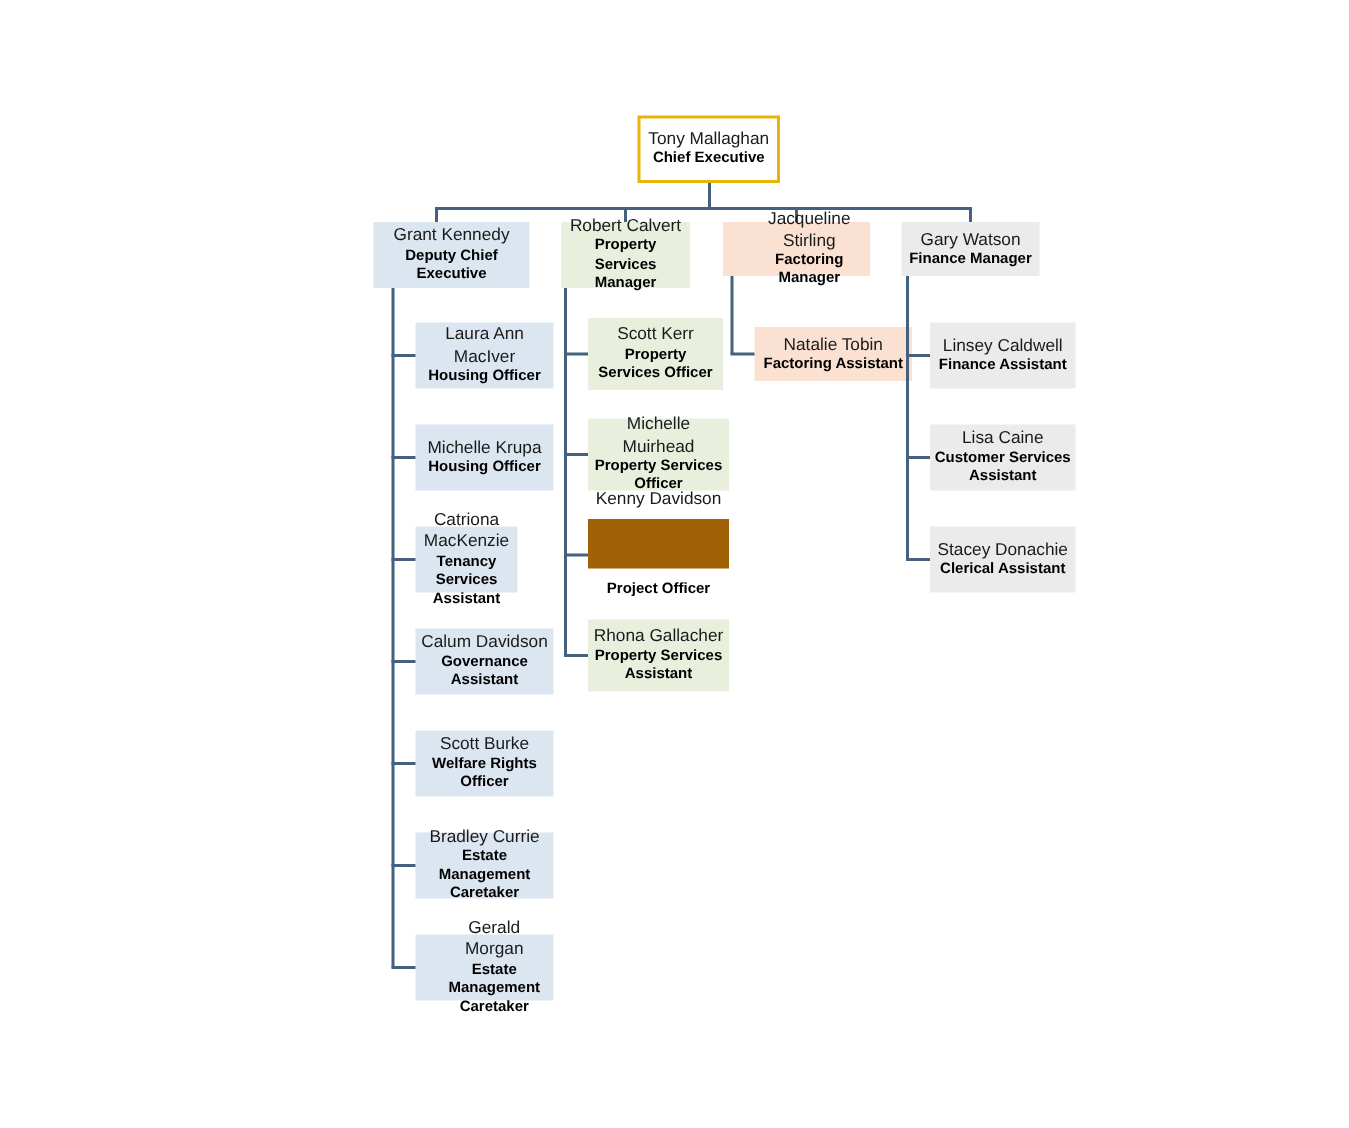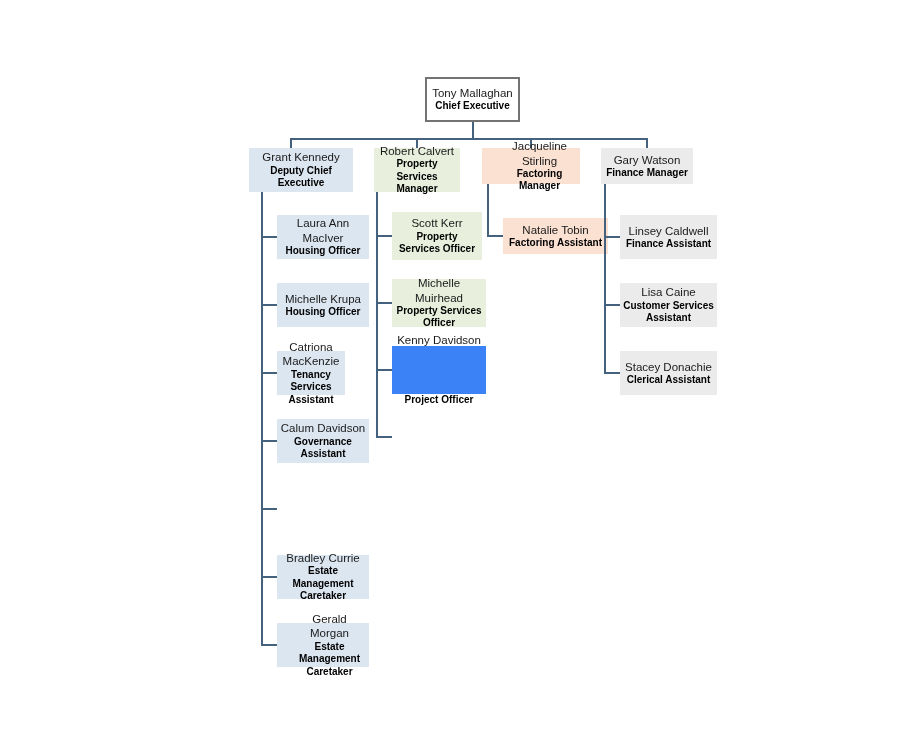--- a/index.html
+++ b/index.html
@@ -36,21 +36,21 @@
     display: block;
   }
   .node .role {
     font-size: 10px;
     font-weight: 700;
     color: #000000;
     display: block;
   }
   .node.root {
     background: #ffffff;
-    border: 2px solid #737373;
+    border: 2px solid #eab308;
   }
   .node.root .person { font-size: 11.5px; }
   .connector {
     position: absolute;
     background: #44627d;
   }
   .conn-v { width: 2px; }
   .conn-h { height: 2px; }
 </style>
 </head>
@@ -85,20 +85,24 @@
     <div class="node" style="left: 277px; top: 351px; width: 68px; height: 44px; background: rgb(220, 230, 241);">
       <span class="person">Catriona MacKenzie</span>
       <span class="role">Tenancy Services Assistant</span>
     </div>
     <div class="connector conn-h" style="left: 261px; top: 372px; width: 16px; height: 2px; background: rgb(68, 98, 125);"></div>
     <div class="node" style="left: 277px; top: 419px; width: 92px; height: 44px; background: rgb(220, 230, 241);">
       <span class="person">Calum Davidson</span>
       <span class="role">Governance Assistant</span>
     </div>
     <div class="connector conn-h" style="left: 261px; top: 440px; width: 16px; height: 2px; background: rgb(68, 98, 125);"></div>
+    <div class="node" style="left: 277px; top: 487px; width: 92px; height: 44px; background: rgb(220, 230, 241);">
+      <span class="person">Scott Burke</span>
+      <span class="role">Welfare Rights Officer</span>
+    </div>
     <div class="connector conn-h" style="left: 261px; top: 508px; width: 16px; height: 2px; background: rgb(68, 98, 125);"></div>
     <div class="node" style="left: 277px; top: 555px; width: 92px; height: 44px; background: rgb(220, 230, 241);">
       <span class="person">Bradley Currie</span>
       <span class="role">Estate Management Caretaker</span>
     </div>
     <div class="connector conn-h" style="left: 261px; top: 576px; width: 16px; height: 2px; background: rgb(68, 98, 125);"></div>
     <div class="node" style="left: 277px; top: 623px; width: 92px; height: 44px; background: rgb(220, 230, 241); padding-left: 16px;">
       <span class="person">Gerald Morgan</span>
       <span class="role">Estate Management Caretaker</span>
     </div>
@@ -111,25 +115,29 @@
     <div class="node" style="left: 392px; top: 212px; width: 90px; height: 48px; background: rgb(232, 240, 221);">
       <span class="person">Scott Kerr</span>
       <span class="role">Property Services Officer</span>
     </div>
     <div class="connector conn-h" style="left: 376px; top: 235px; width: 16px; height: 2px; background: rgb(68, 98, 125);"></div>
     <div class="node" style="left: 392px; top: 279px; width: 94px; height: 48px; background: rgb(232, 240, 221);">
       <span class="person">Michelle Muirhead</span>
       <span class="role">Property Services Officer</span>
     </div>
     <div class="connector conn-h" style="left: 376px; top: 302px; width: 16px; height: 2px; background: rgb(68, 98, 125);"></div>
-    <div class="node" style="left: 392px; top: 346px; width: 94px; height: 48px; background: #3b82f6; gap: 47px;">
+    <div class="node" style="left: 392px; top: 346px; width: 94px; height: 33px; background: #a16207; gap: 47px;">
       <span class="person">Kenny Davidson</span>
       <span class="role">Project Officer</span>
     </div>
     <div class="connector conn-h" style="left: 376px; top: 369px; width: 16px; height: 2px; background: rgb(68, 98, 125);"></div>
+    <div class="node" style="left: 392px; top: 413px; width: 94px; height: 48px; background: rgb(232, 240, 221);">
+      <span class="person">Rhona Gallacher</span>
+      <span class="role">Property Services Assistant</span>
+    </div>
     <div class="connector conn-h" style="left: 376px; top: 436px; width: 16px; height: 2px; background: rgb(68, 98, 125);"></div>
     <div class="node" style="left: 482px; top: 148px; width: 98px; height: 36px; background: rgb(250, 225, 210); padding-left: 20px;">
       <span class="person">Jacqueline Stirling</span>
       <span class="role">Factoring Manager</span>
     </div>
     <div class="connector conn-v" style="left: 487px; top: 184px; width: 2px; height: 52px; background: rgb(68, 98, 125);"></div>
     <div class="node" style="left: 503px; top: 218px; width: 105px; height: 36px; background: rgb(250, 225, 210);">
       <span class="person">Natalie Tobin</span>
       <span class="role">Factoring Assistant</span>
     </div>

